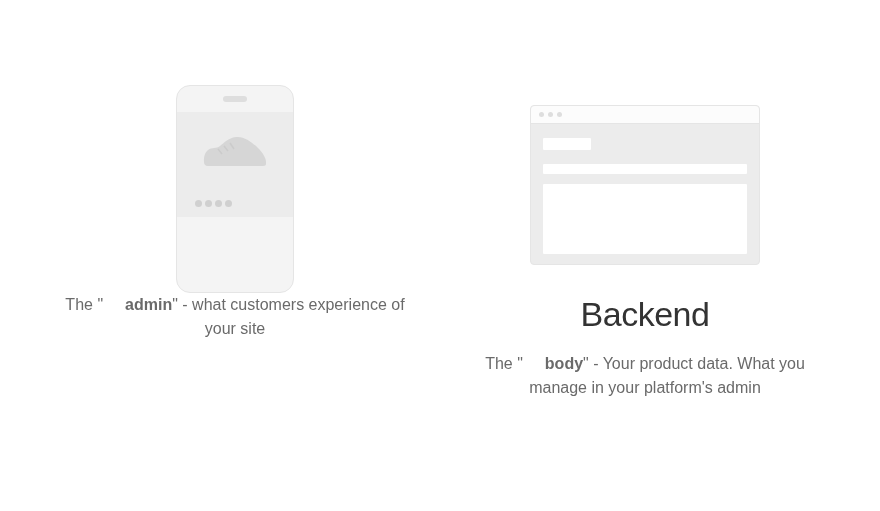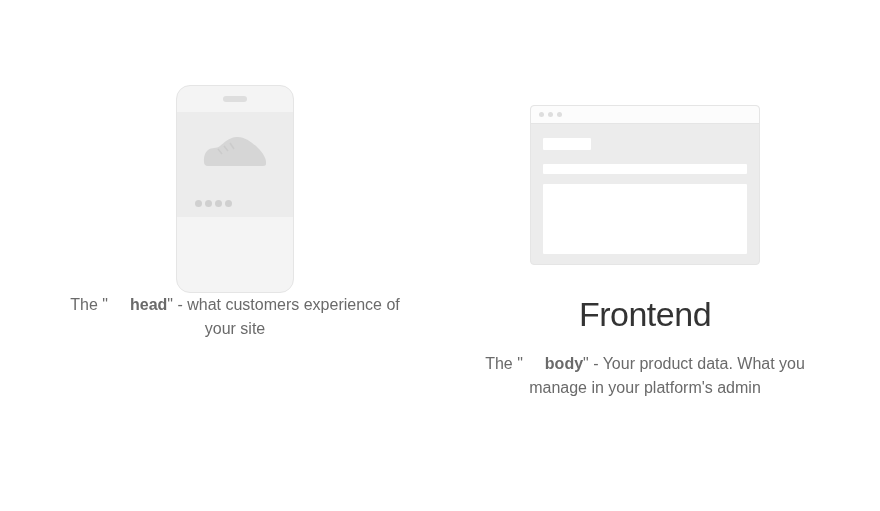--- a/index.html
+++ b/index.html
@@ -153,34 +153,34 @@
       </div>
       <div class="phone-dots">
         <span></span>
           <span></span>
           <span></span>
           <span></span>
       </div>
     </div>
   </div>
   <div class="description">
-    <span>The "</span><span class="bold">head</span><span>" - what customers experience of your site</span>
+    <span>The "</span><span class="bold">admin</span><span>" - what customers experience of your site</span>
   </div>
 </div>
 
 <div class="column">
   <div class="browser">
     <div class="browser-header">
       <span></span>
       <span></span>
       <span></span>
     </div>
     <div class="browser-body">
       <div class="browser-block-sm"></div>
       <div class="browser-block-line"></div>
       <div class="browser-block-lg"></div>
     </div>
   </div>
-  <div class="title">Frontend</div>
+  <div class="title">Backend</div>
   <div class="description">
     <span>The "</span><span class="bold">body</span><span>" - Your product data. What you manage in your platform's admin</span>
   </div>
 </div>
 
 </body></html>

